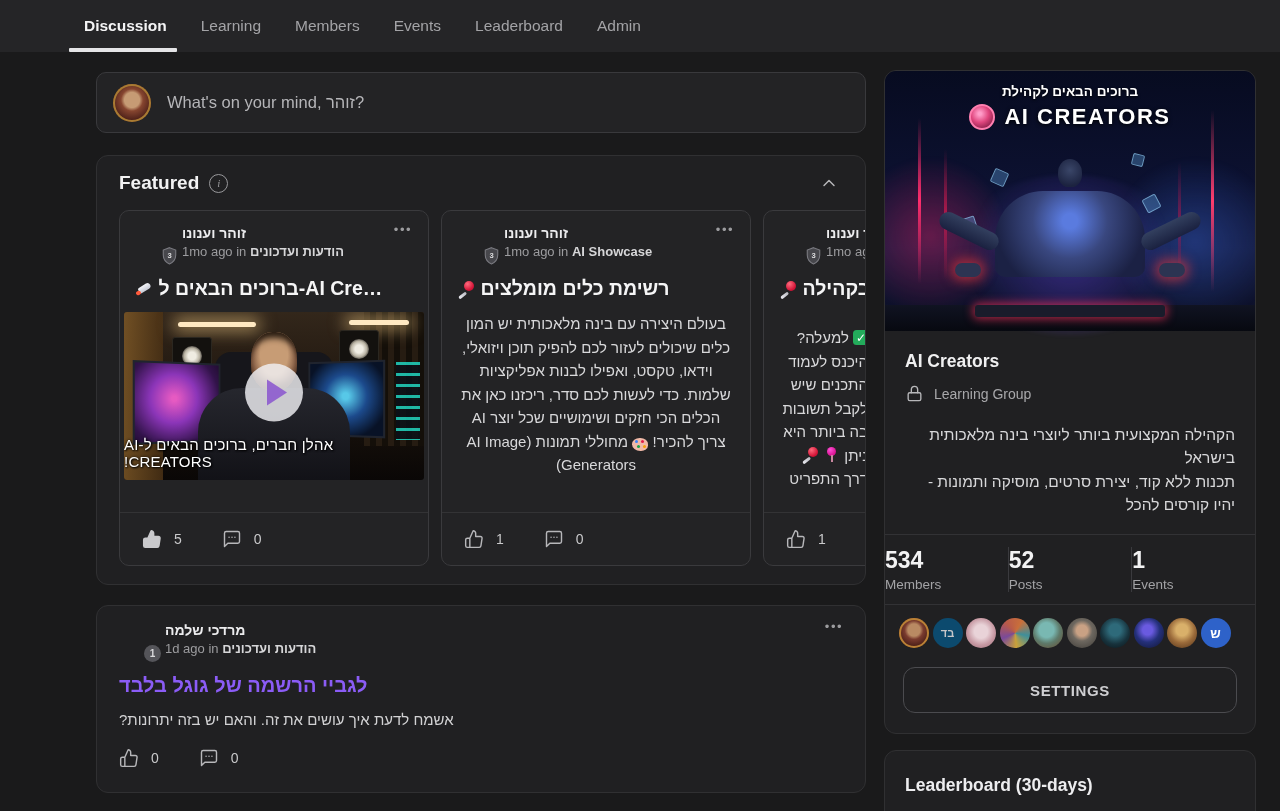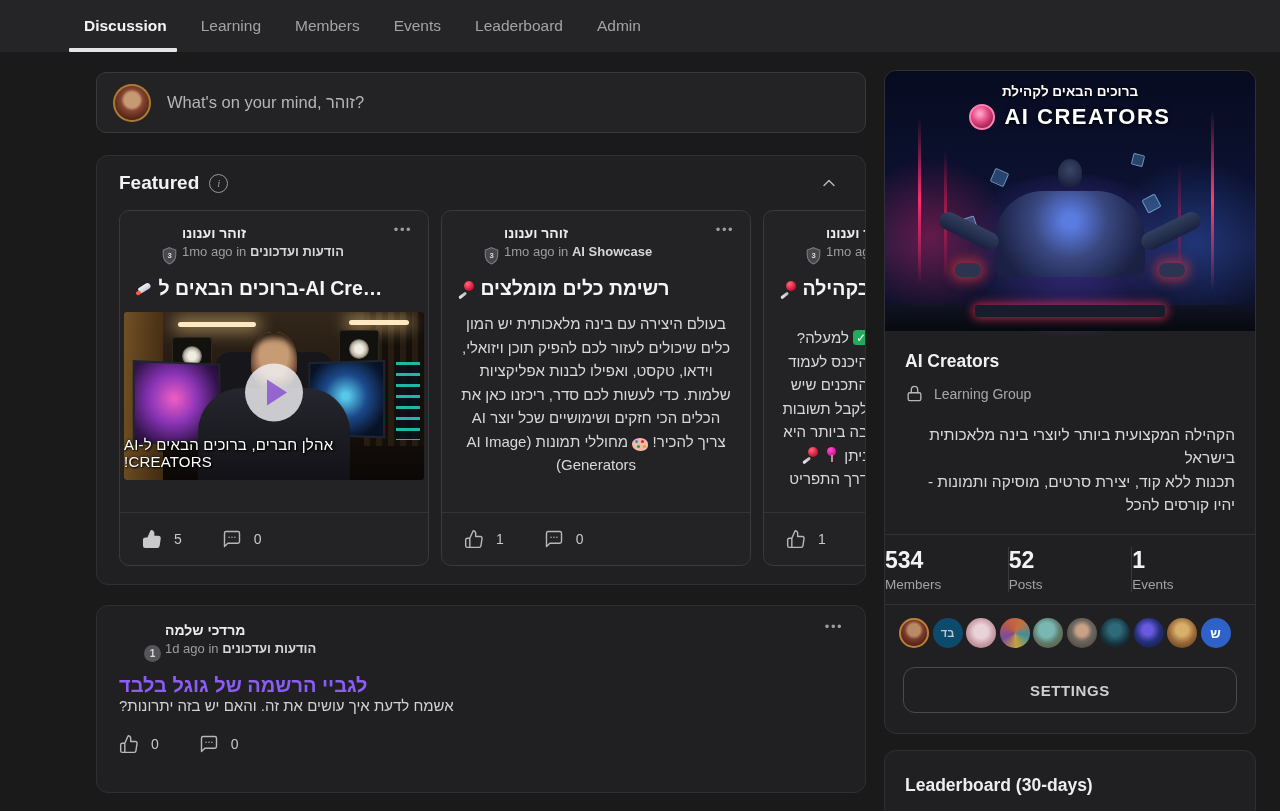--- a/index.html
+++ b/index.html
@@ -86,21 +86,21 @@
   .play{position:absolute;left:50%;top:50%;transform:translate(-50%,-56%);width:58px;height:58px;border-radius:50%;
         background:rgba(240,240,244,.82);cursor:pointer}
   .play::after{content:"";position:absolute;left:22px;top:16px;border-left:20px solid #8a55cf;
         border-top:13px solid transparent;border-bottom:13px solid transparent;opacity:.85}
   .caption{position:absolute;bottom:6%;left:0;right:4px;text-align:left;direction:rtl;color:#fff;
         font-size:15px;letter-spacing:.2px;text-shadow:0 0 3px #000,1px 1px 2px #000}
   
   .post{margin-top:20px;padding:16px 22px 0;height:188px;position:relative}
   .post .av.mosaic{background:conic-gradient(from 30deg,#d98f3a,#4a8fa0,#c4b24a,#7a4a9a,#c96f4a,#3a6a9a,#d98f3a)}
   .post-title{margin-top:16px;font-size:20px;font-weight:700;color:#8b5cf6;direction:rtl;text-align:left}
-  .post-body{margin-top:0;font-size:15px;color:#d2d2d4;direction:rtl;text-align:left}
+  .post-body{margin-top:14px;font-size:15px;color:#d2d2d4;direction:rtl;text-align:left}
   .pfoot{display:flex;align-items:center;gap:14px;margin-top:20px}
   
   .sidebar{position:absolute;left:884px;top:70px;width:372px}
   .sb-panel{background:#202022;border:1px solid #303032;border-radius:12px;overflow:hidden;box-sizing:border-box}
   .banner{position:relative;height:260px;cursor:pointer;
      background:linear-gradient(180deg,#070b20,#0c1130 42%,#141a3e 68%,#0a0d22)}
   .glow{position:absolute;border-radius:50%;filter:blur(2px)}
   .g1{left:-30px;bottom:10px;width:150px;height:170px;background:radial-gradient(circle,rgba(233,30,99,.38),transparent 70%)}
   .g2{right:-20px;bottom:0;width:160px;height:180px;background:radial-gradient(circle,rgba(64,120,255,.30),transparent 70%)}
   .g3{left:50%;top:40%;transform:translateX(-50%);width:240px;height:160px;background:radial-gradient(circle,rgba(120,80,255,.35),transparent 70%)}

